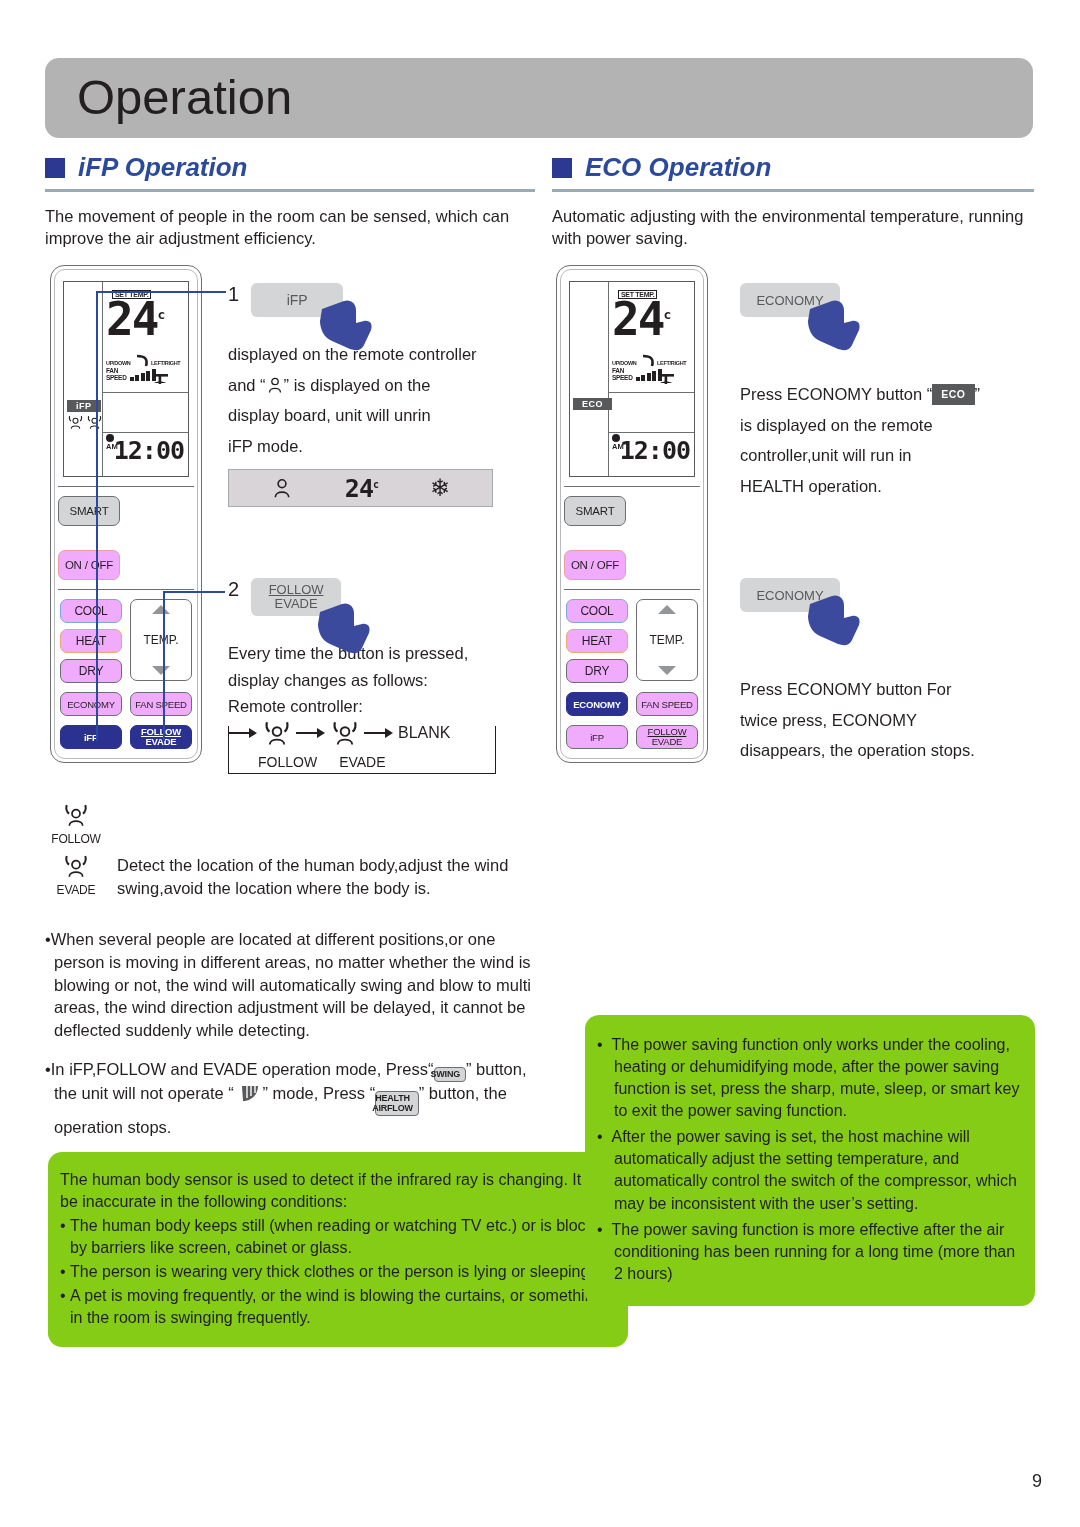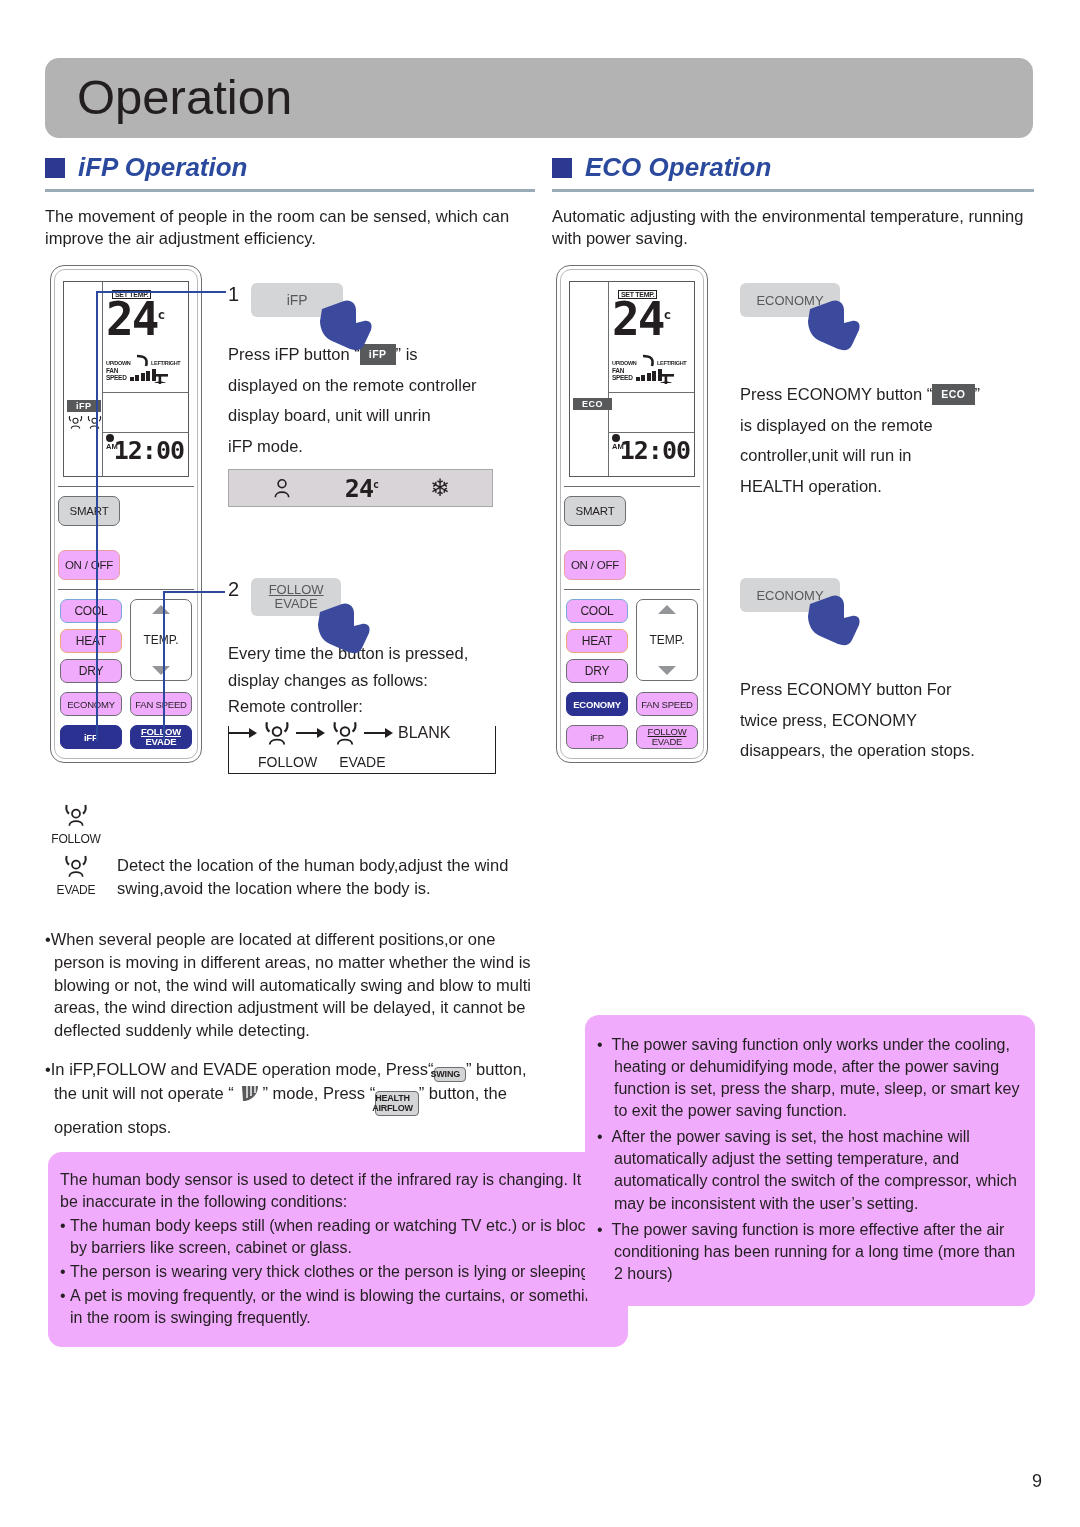--- a/index.html
+++ b/index.html
@@ -187,21 +187,21 @@
   .mini-btn{
     display:inline-flex; align-items:center; justify-content:center;
     border:1.2px solid #6d6e71; border-radius:4px; background:#d4d5d7;
     font-size:9px; padding:2px 5px; color:#231f20; vertical-align:-2px;
     line-height:1.05; letter-spacing:-0.2px; font-weight:bold;
   }
   .mini-btn.two{ flex-direction:column; }
 
   
   .note{
-    position:absolute; background:#f0abfc; border-radius:14px;
+    position:absolute; background:#84cc16; border-radius:14px;
     padding:17px 12px; font-size:16px; line-height:1.38; color:#231f20;
   }
   .note-left{ left:48px; top:1152px; width:580px; }
   .note-right{ left:585px; top:1015px; width:450px; }
   .note p{ margin:0; }
   .note ul{ margin:0; padding:0; list-style:none;}
   .note li{ text-indent:-10px; padding-left:10px; margin-top:2px;}
   .note-right li{ text-indent:-17px; padding-left:17px; margin-bottom:4px;}
 
   
@@ -327,22 +327,25 @@
 
 <div class="step" style="left:228px; top:283px; width:300px;">
   <div style="display:flex; align-items:flex-start; gap:12px; position:relative;">
     <span class="step-num">1</span>
     <span class="key" style="width:92px;height:34px;">iFP</span>
     <svg class="hand" style="left:86px; top:10px;" width="70" height="60" viewBox="0 0 70 60">
       <path d="M8 16 L30 8 C36 6 42 10 42 17 L42 30 L50 28 C56 27 59 31 57 37 L50 52 C47 58 42 58 36 56 L18 48 C10 45 6 36 6 28 Z" fill="#3b4a9c"></path>
     </svg>
   </div>
   <div class="step-text" style="margin-top:22px;">
-    <div><span>Press iFP button “</span><span class="inline-tag">iFP</span><span>” is</span></div>
     <div>displayed on the remote controller</div>
+    <div><span>and “</span><svg width="18" height="18" viewBox="0 0 18 18" style="vertical-align:-3px">
+          <circle cx="9" cy="5.5" r="3.2" stroke="#231f20" stroke-width="1.3" fill="none"></circle>
+          <path d="M3.5 16.5 C3.5 11 14.5 11 14.5 16.5" stroke="#231f20" stroke-width="1.3" fill="none"></path>
+        </svg><span>” is displayed on the</span></div>
     <div>display board, unit will unrin</div>
     <div>iFP mode.</div>
   </div>
   <div class="board">
     <svg width="22" height="22" viewBox="0 0 18 18">
         <circle cx="9" cy="5.5" r="3.2" stroke="#231f20" stroke-width="1.3" fill="none"></circle>
         <path d="M3.5 16.5 C3.5 11 14.5 11 14.5 16.5" stroke="#231f20" stroke-width="1.3" fill="none"></path>
       </svg>
     <span class="temp"><span>24</span><span class="u">c</span></span>
     <span class="snow">❄</span>

